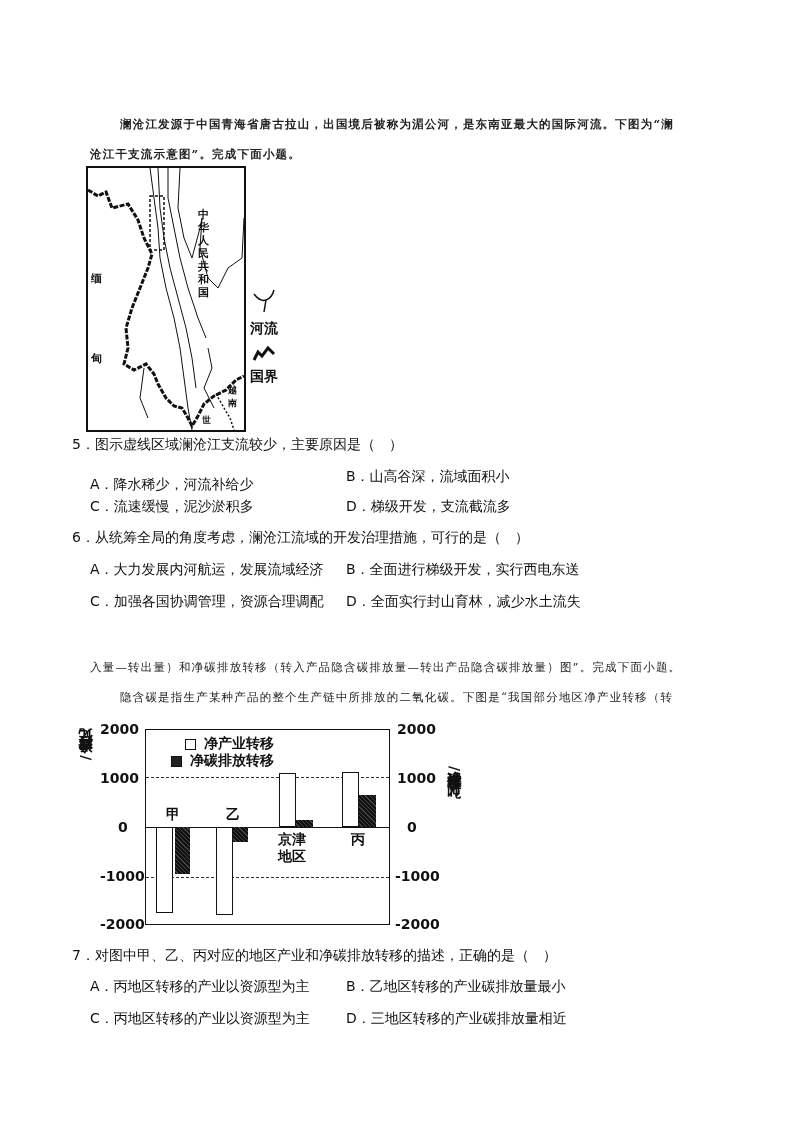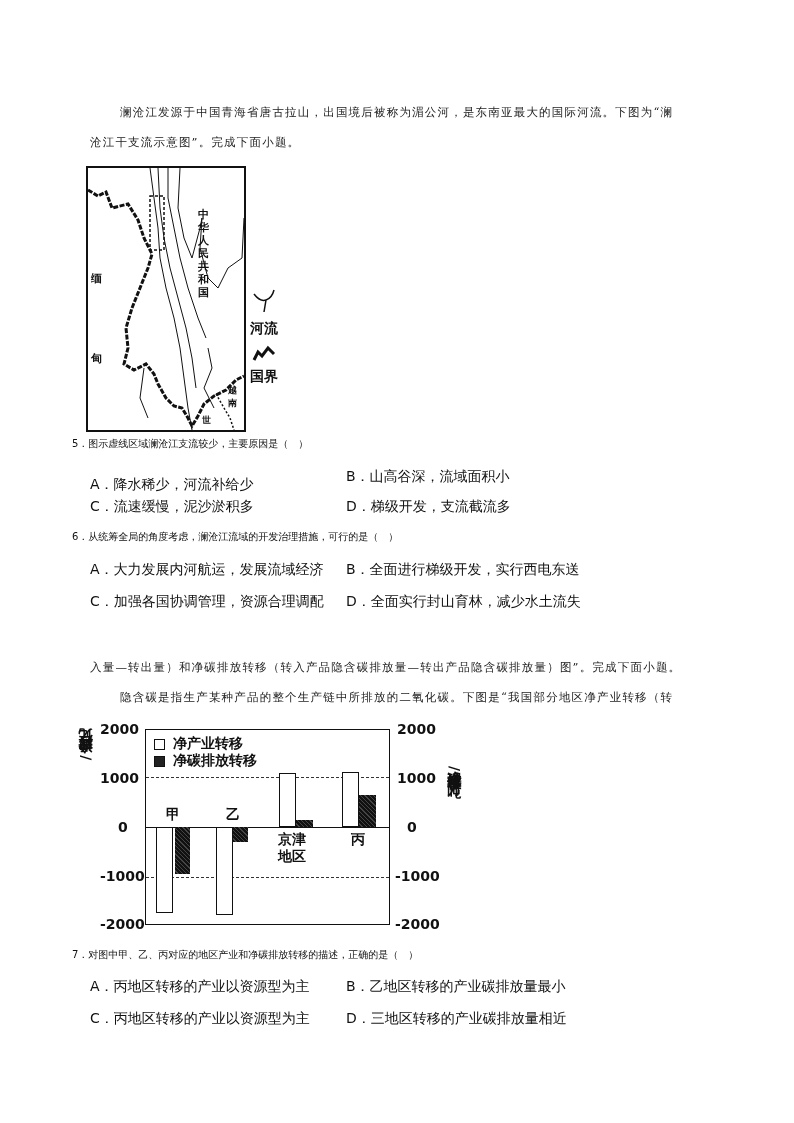--- a/index.html
+++ b/index.html
@@ -2,21 +2,21 @@
 <html><head>
 <meta charset="utf-8">
 <style>
   html, body { margin:0; padding:0; background:#ffffff; }
   body { width:794px; height:1123px; position:relative; overflow:hidden;
          font-family:"DejaVu Sans", sans-serif; color:#111; }
   .abs { position:absolute; }
   .intro { left:90px; width:632px; font-size:11.5px; line-height:30px; letter-spacing:1.2px;
            font-family:"DejaVu Serif", serif; color:#222; }
   .intro .indent { display:inline-block; width:30px; }
-  .q { font-size:10px; line-height:20px; color:#111; }
+  .q { font-size:14px; line-height:20px; color:#111; }
   .opt { font-size:14px; line-height:20px; color:#111; }
   
   .map { left:86px; top:166px; width:156px; height:262px; border:2px solid #111; background:#fff; overflow:hidden; }
   .maplabel { font-size:11px; font-weight:bold; color:#111; line-height:13px; }
   .legend-txt { font-size:14px; font-weight:bold; color:#111;text-align:center; }
   
   .chart-frame { left:145px; top:729px; width:243px; height:194px; border:1.5px solid #111; background:#fff; }
   .axis-tick { font-size:14px; font-weight:bold; color:#111; }
   .axis-label { font-size:14px; font-weight:bold; color:#111; writing-mode:vertical-rl; letter-spacing:1px; }
   .bar { position:absolute; box-sizing:border-box; }
@@ -25,21 +25,21 @@
   .catlabel { font-size:14px; font-weight:bold; color:#111; line-height:17px; text-align:center; }
   .gridline { position:absolute; left:0; width:100%; border-top:1px dashed #333; height:0; }
   .zeroline { position:absolute; left:0; width:100%; border-top:1.5px solid #111; height:0; }
   .leg-box { display:inline-block; width:11px; height:11px; border:1.5px solid #111; vertical-align:middle; margin-right:8px; box-sizing:border-box; }
   .leg-box.dark { background:#222; }
   .leg-row { font-size:14px; font-weight:bold; line-height:17px; white-space:nowrap; }
 </style>
 </head>
 <body>
 
-<div class="abs intro" style="top:97px;">
+<div class="abs intro" style="top:109px;font-weight:bold;">
   <div><span class="indent"></span><span>澜沧江发源于中国青海省唐古拉山，出国境后被称为湄公河，是东南亚最大的国际河流。下图为“澜</span></div>
   <div>沧江干支流示意图”。完成下面小题。</div>
 </div>
 
 <div class="abs map">
   <svg width="156" height="262" viewBox="0 0 156 262">
 
     <path d="M0 22 L10 28 L18 24 L24 40 L40 36 L50 52 L56 70 L64 86 L60 100 L52 120 L44 140 L38 160 L40 180 L36 196 L46 202 L58 196 L66 206 L70 216 L78 230 L86 238 L94 240 L100 250 L104 258 L110 248 L116 236 L126 228 L138 222 L148 212 L156 208" fill="none" stroke="#111" stroke-width="3" stroke-dasharray="5 1.5"></path>
 
     <path d="M62 0 L66 30 L70 60 L72 90 L78 120 L86 150 L92 180 L96 210 L100 240 L104 262" fill="none" stroke="#111" stroke-width="1"></path>
@@ -114,21 +114,21 @@
   <div class="abs axis-tick" style="left:395px; top:916px;">-2000</div>
 
   <div class="abs axis-label" style="left:76px; top:752px; transform:rotate(180deg);">净产业转移/亿元</div>
   <div class="abs axis-label" style="left:446px; top:760px;">净碳排放转移/万吨</div>
 
   <div class="abs chart-frame">
     <div class="gridline" style="top:47px;"></div>
     <div class="zeroline" style="top:97px;"></div>
     <div class="gridline" style="top:147px;"></div>
 
-    <div class="abs" style="left:8px; top:5px;">
+    <div class="abs" style="left:25px; top:5px;text-align:right;">
       <div class="leg-row"><span class="leg-box"></span><span>净产业转移</span></div>
       <div class="leg-row"><span class="leg-box dark"></span><span>净碳排放转移</span></div>
     </div>
 
     <div class="bar white" style="left:10px; top:97px; width:17px; height:86px;"></div>
     <div class="bar dark" style="left:29px; top:97px; width:15px; height:47px;"></div>
     <div class="abs catlabel" style="left:20px; top:76px;">甲</div>
 
     <div class="bar white" style="left:70px; top:97px; width:17px; height:88px;"></div>
     <div class="bar dark" style="left:87px; top:97px; width:15px; height:15px;"></div>

